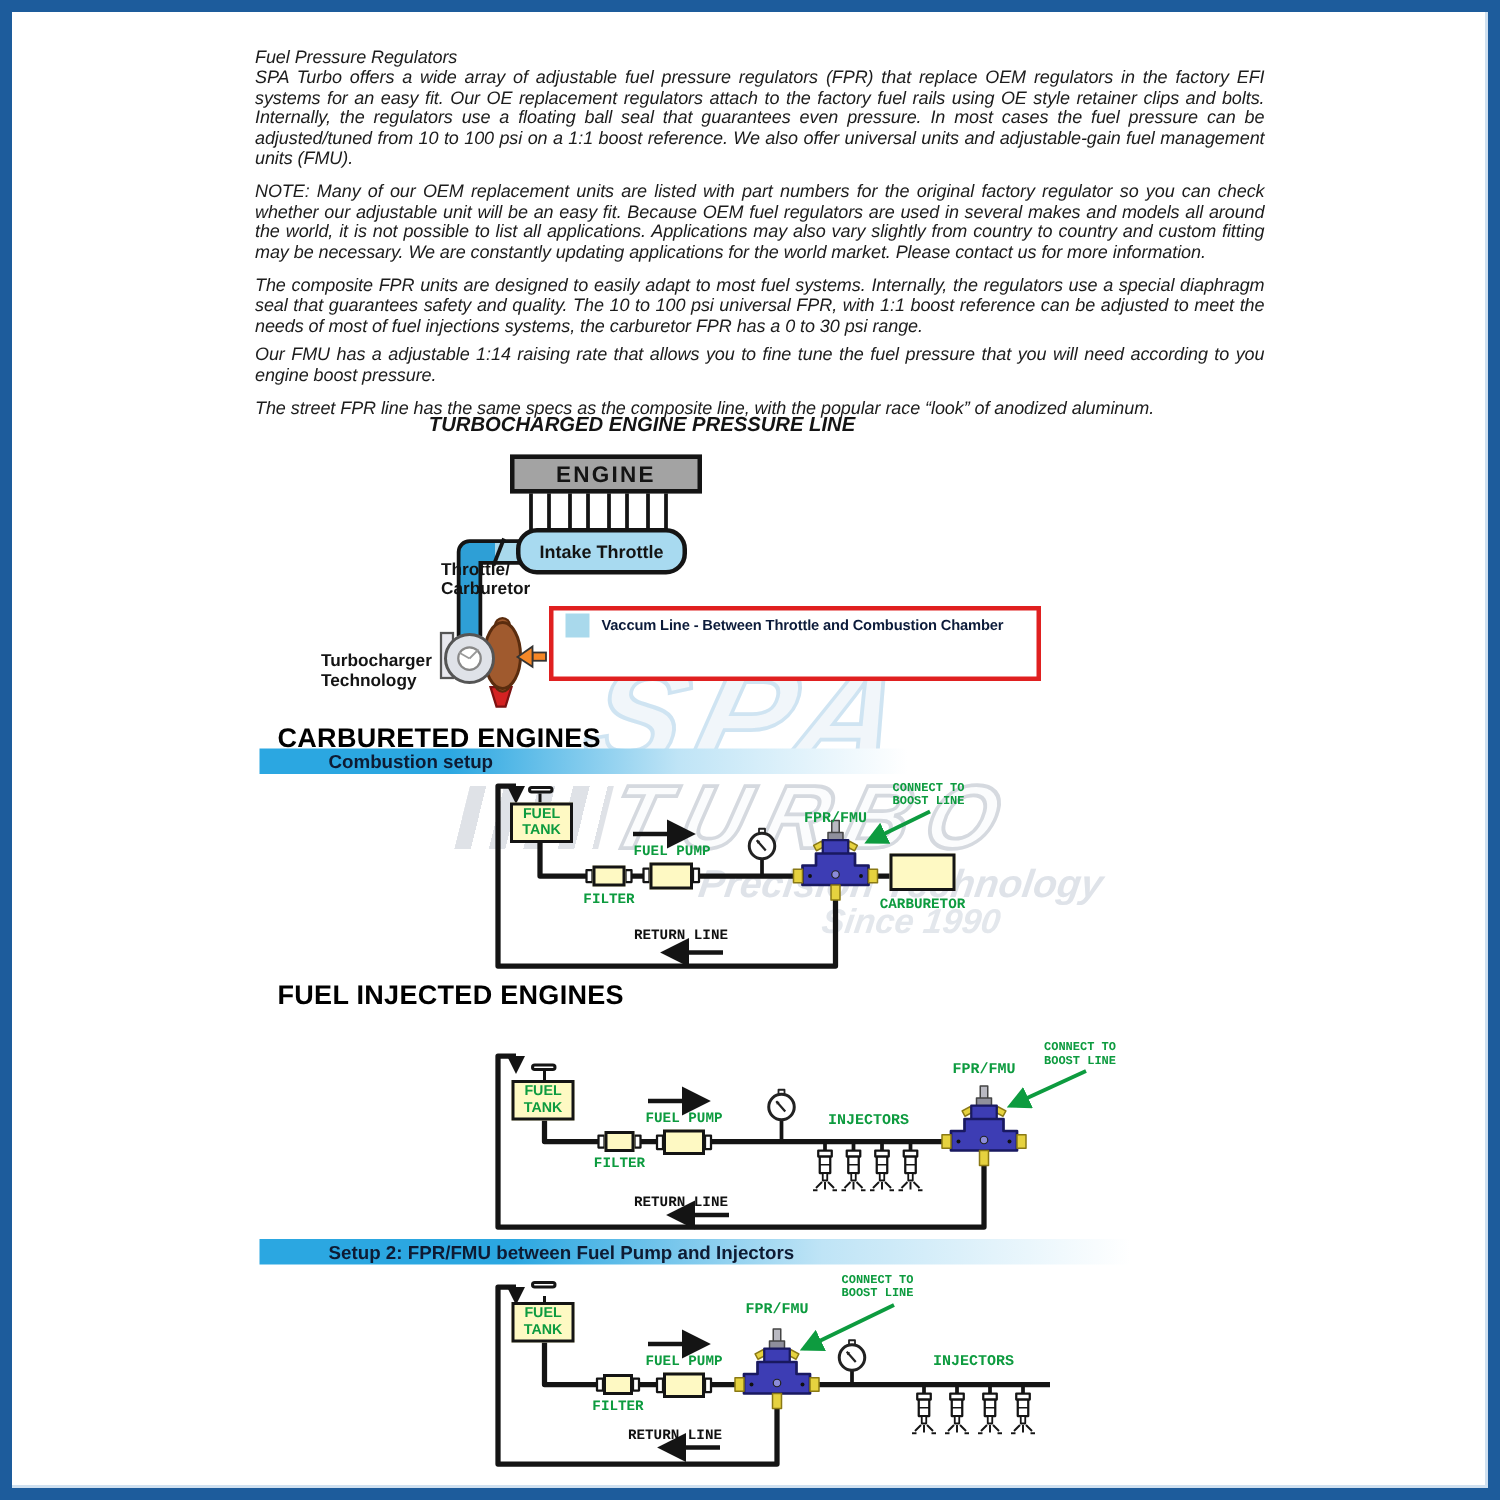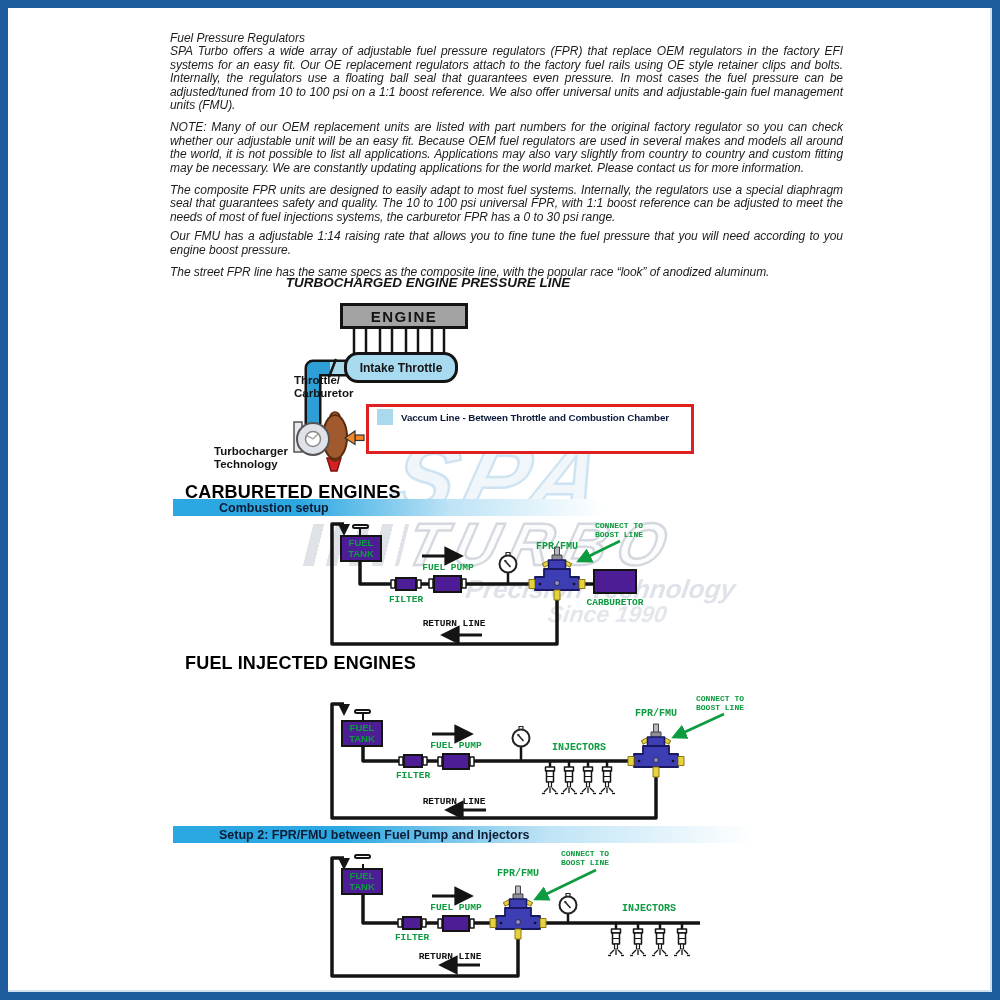--- a/index.html
+++ b/index.html
@@ -41,21 +41,21 @@
             font-weight:bold;font-size:12px;}
   .two-line{font-weight:bold;font-size:11.5px;line-height:13px;}
   .legend{left:358px;top:396px;width:328px;height:50px;background:#fff;border:3px solid #e02020;
           display:flex;flex-direction:column;gap:4px;padding:2px 8px;}
   .legend-row{display:flex;align-items:center;gap:8px;}
   .swatch{width:16px;height:16px;flex:0 0 16px;}
   .sw-vac{background:#a9d9ec;}
   .sw-boost{background:#2e9fd6;}
   .legend-txt{font-weight:bold;font-size:9.8px;color:#0c1b3a;letter-spacing:-0.1px;white-space:nowrap;}
   
-  .box{background:#4c1d95;border:2px solid #141414;}
+  .box{background:#fef9c3;border:2px solid #141414;}
   .tank{width:42px;height:27px;display:flex;flex-direction:column;align-items:center;justify-content:center;border-width:2.5px;}
   .cap{width:17px;height:5px;background:#fff;border:2px solid #141414;border-radius:3px;}
   .green{color:#0d9b3f;font-weight:bold;}
   .g10{font-size:10px;}
   .g95{font-size:9.5px;}
   .g8{font-size:8px;line-height:9px;}
   .tank .tl{font-size:9.5px;line-height:10.5px;color:#0d9b3f;font-weight:bold;}
   .ctr{text-align:center;font-family:Liberation Mono, monospace;}
   .retlbl{font-weight:bold;font-size:9.5px;color:#111;}
 </style>
@@ -231,21 +231,21 @@
     </g>
   </svg>
 
   <div class="abs d1-title">TURBOCHARGED ENGINE PRESSURE LINE</div>
   <div class="abs comp engine-box">ENGINE</div>
   <div class="abs comp manifold">Intake Throttle</div>
   <div class="abs lbl two-line" style="left:286px;top:318px;width:70px;margin-top:48px;">
     <div>Throttle/</div>
     <div>Carburetor</div>
   </div>
-  <div class="abs lbl two-line" style="left:206px;top:437px;width:82px;">
+  <div class="abs lbl two-line" style="left:206px;top:427px;width:82px;">
     <div>Turbocharger</div>
     <div>Technology</div>
   </div>
   <div class="abs comp legend">
     <div class="legend-row">
       <div class="swatch sw-vac"></div>
       <div class="legend-txt">Vaccum Line - Between Throttle and Combustion Chamber</div>
     </div>
   </div>
 

